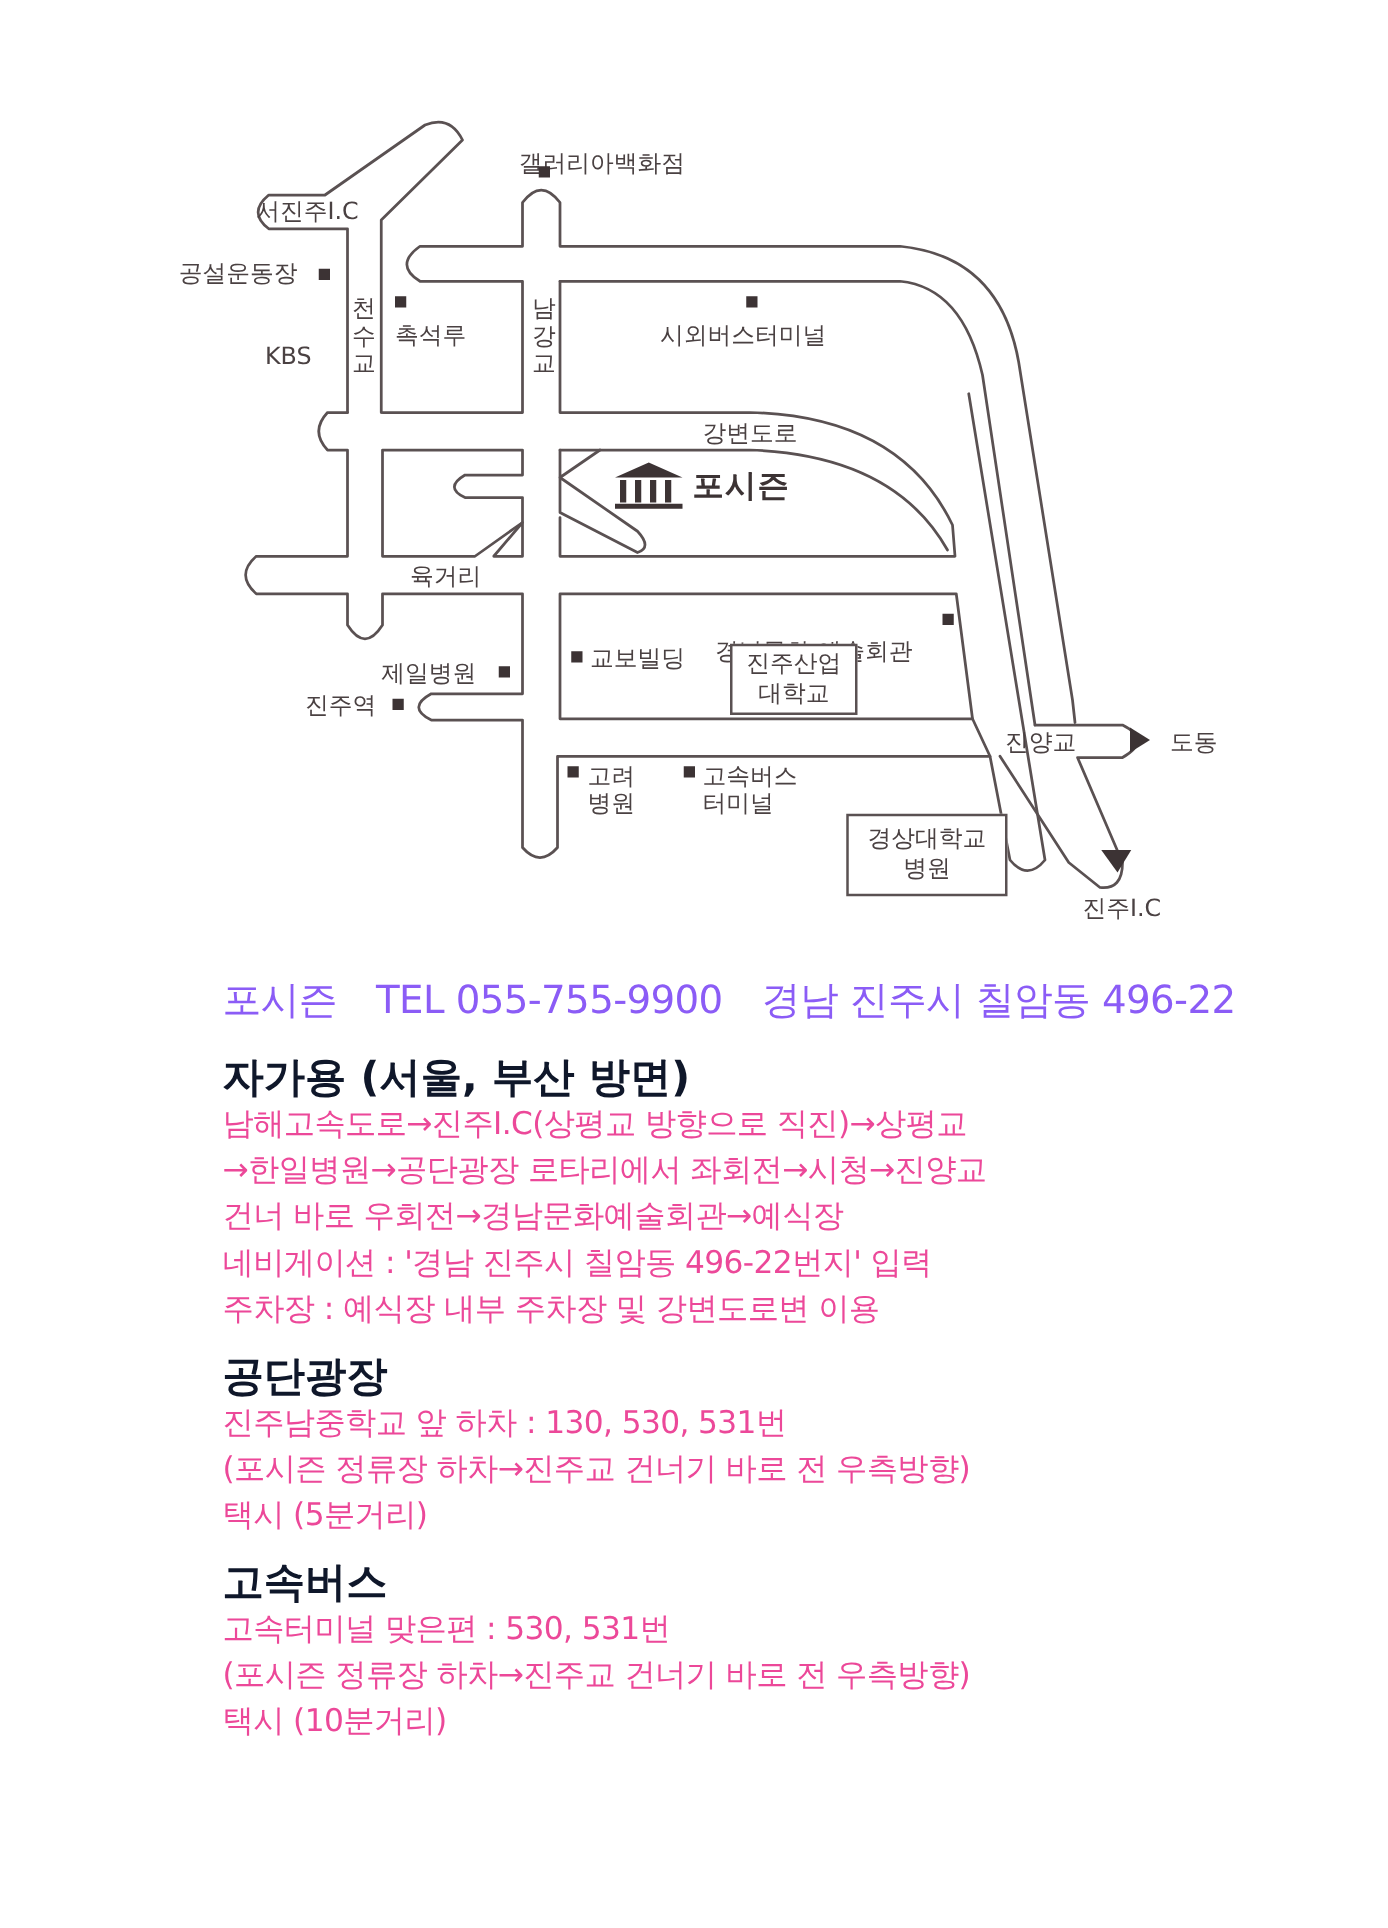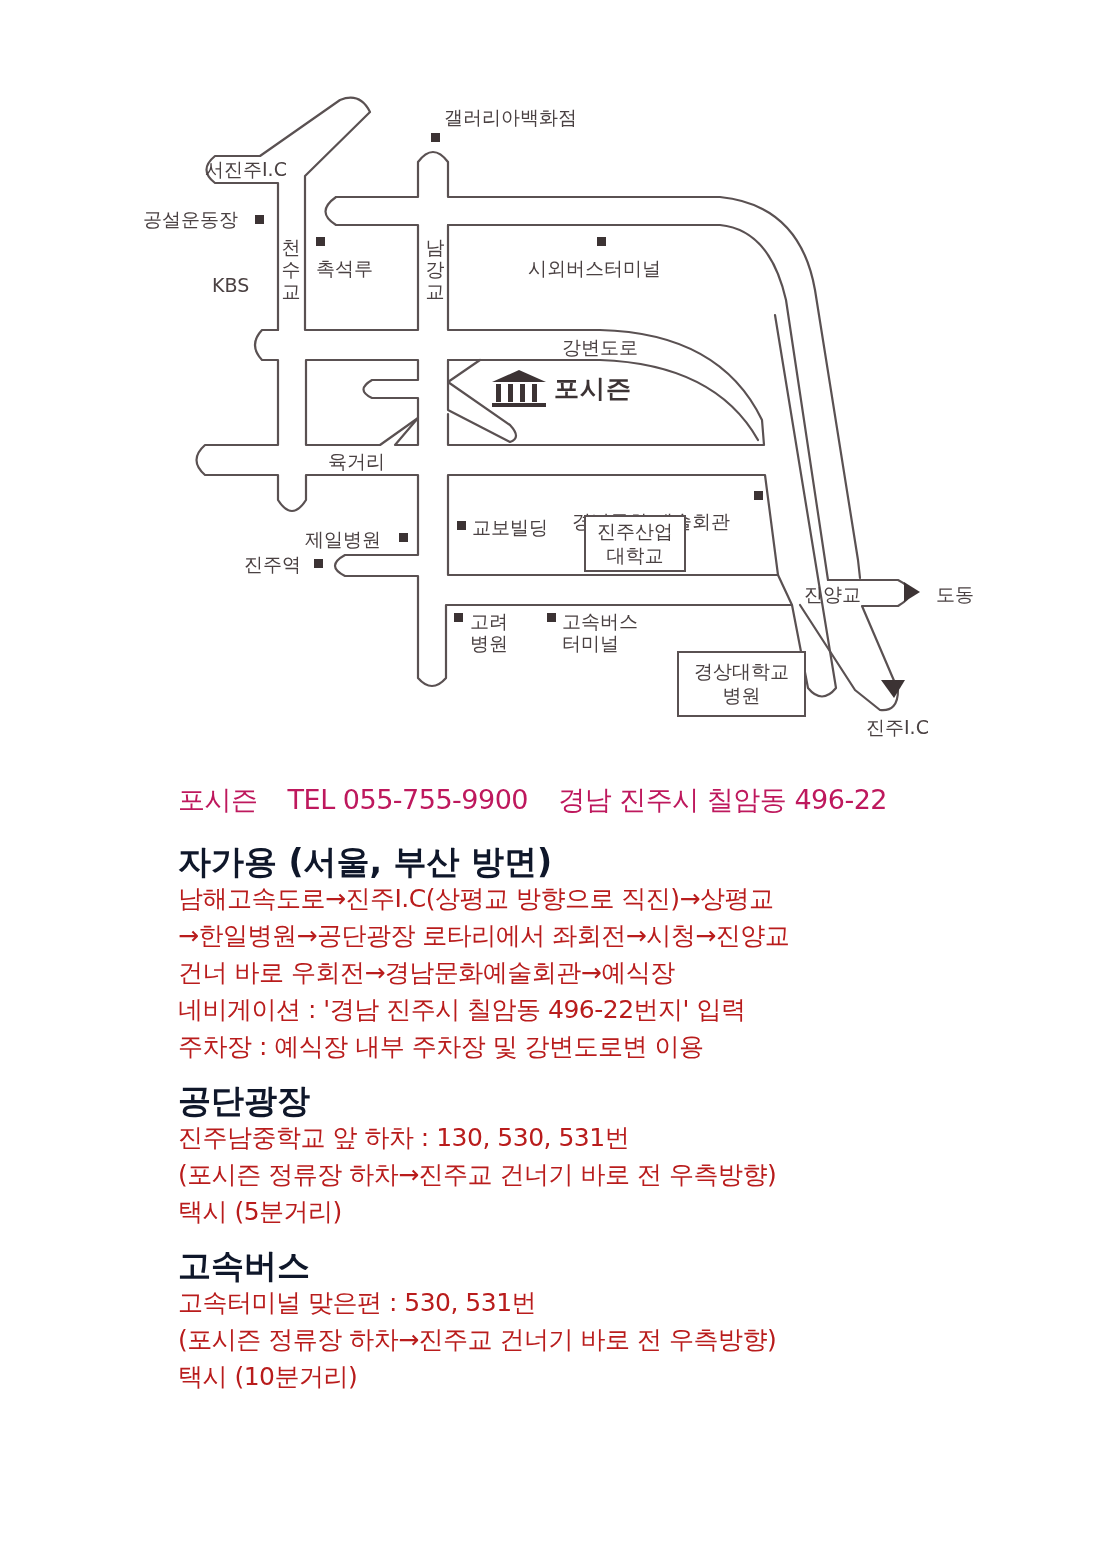--- a/index.html
+++ b/index.html
@@ -54,30 +54,30 @@
   }
   .venue .name {
     font-size: 25px; font-weight: bold; color: #3c3334; margin-left: 6px;
     letter-spacing: 1px;
   }
   #info {
     position: absolute; left: 178px; top: 782px;
     width: 820px;
   }
   .headline {
-    font-size: 27px; line-height: 36px; color: #be185d;
+    font-size: 31px; line-height: 36px; color: #8b5cf6;
     letter-spacing: -0.5px; white-space: nowrap;
   }
   .headline span { margin-right: 22px; }
   .sec { margin-top: 18px; }
   .sec-title {
     font-size: 33px; line-height: 36px; font-weight: bold; color: #0f172a;
   }
   .line {
-    font-size: 25px; line-height: 37px; color: #b91c1c;
+    font-size: 25px; line-height: 37px; color: #ec4899;
     white-space: nowrap; letter-spacing: -0.5px;
   }
 </style>
 </head>
 <body>
 
 <div id="map">
   <svg width="1110" height="760" viewBox="0 0 1110 760" fill="none" stroke="#5a5152" stroke-width="2.2" stroke-linejoin="round" stroke-linecap="round">
 
     <path d="M305 330 L305 176 L370 112 Q360 92 340 100 L260 156 L215 156 Q198 170 215 183 L278 183 L278 330"></path>
@@ -132,21 +132,21 @@
   <div class="lbl" style="left:866px;top:716px;">진주I.C</div>
   <div class="lbl" style="left:936px;top:583px;">도동</div>
   <svg style="position:absolute;left:902px;top:580px;" width="20" height="24">
     <polygon points="2,2 18,12 2,22" fill="#3c3334"></polygon>
   </svg>
   <svg style="position:absolute;left:880px;top:678px;" width="26" height="22">
     <polygon points="1,2 25,2 14,20" fill="#3c3334"></polygon>
   </svg>
 
   
-  <div class="lbl" style="left:415px;top:106px;margin-left:29px;">갤러리아백화점</div>
+  <div class="lbl" style="left:415px;top:120px;">갤러리아백화점</div>
   <div class="mk" style="left:431px;top:133px;"></div>
 
   <div class="lbl" style="left:143px;top:208px;">공설운동장</div>
   <div class="mk" style="left:255px;top:215px;"></div>
 
   <div class="lbl" style="left:212px;top:274px;">KBS</div>
 
   <div class="mk" style="left:316px;top:237px;"></div>
   <div class="lbl" style="left:316px;top:257px;">촉석루</div>
 

